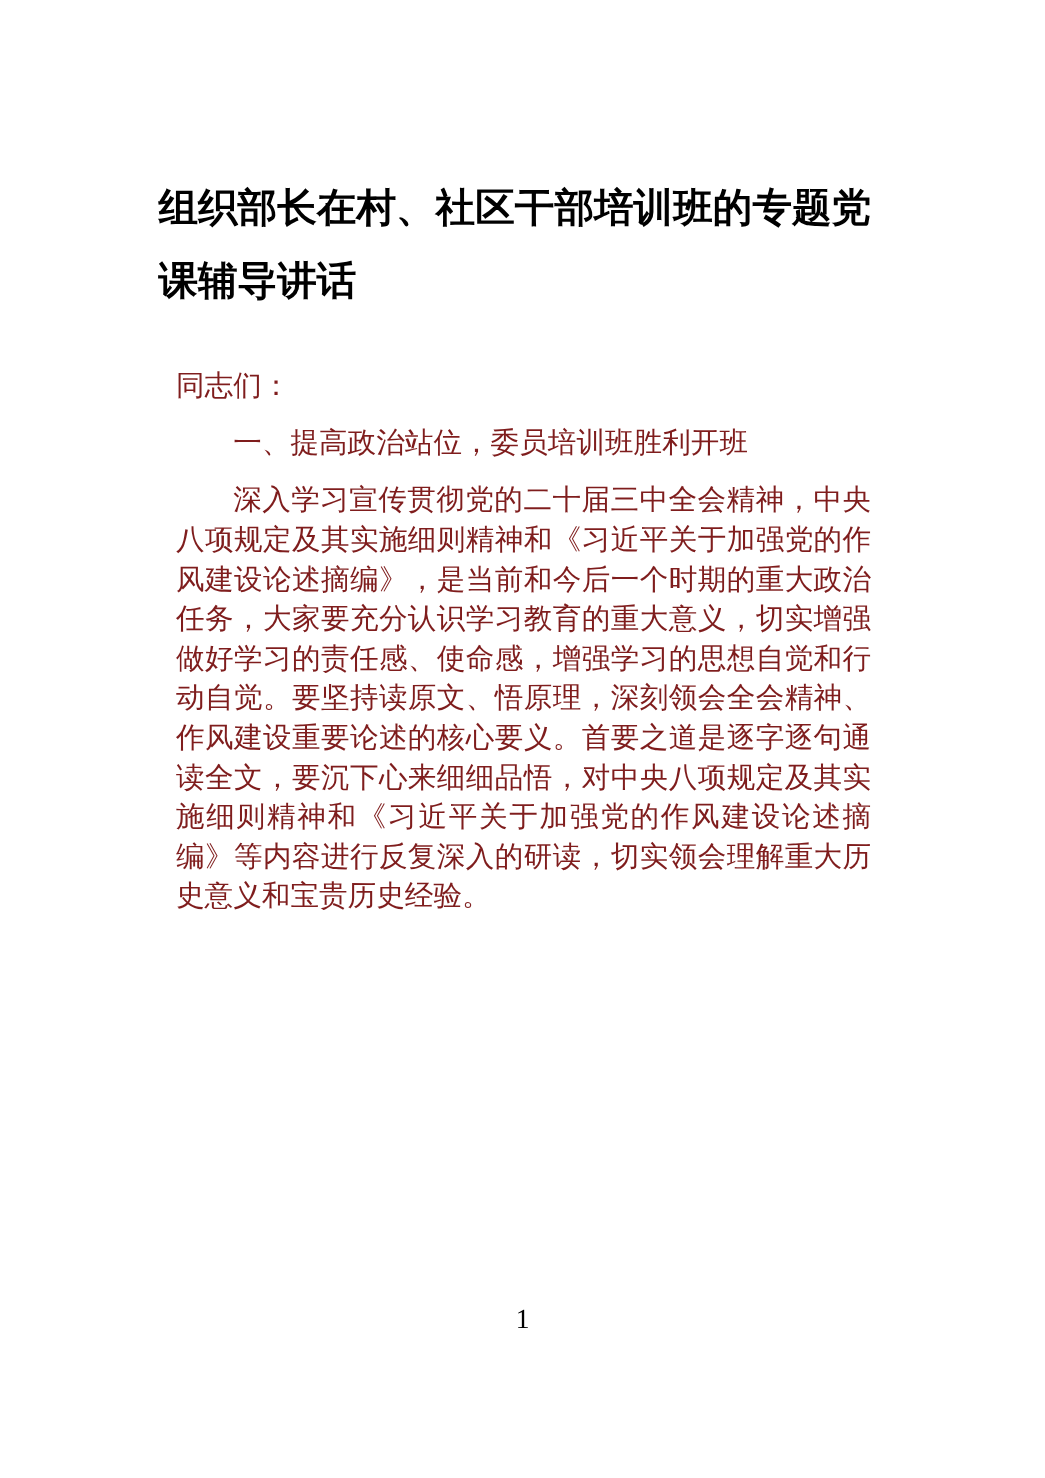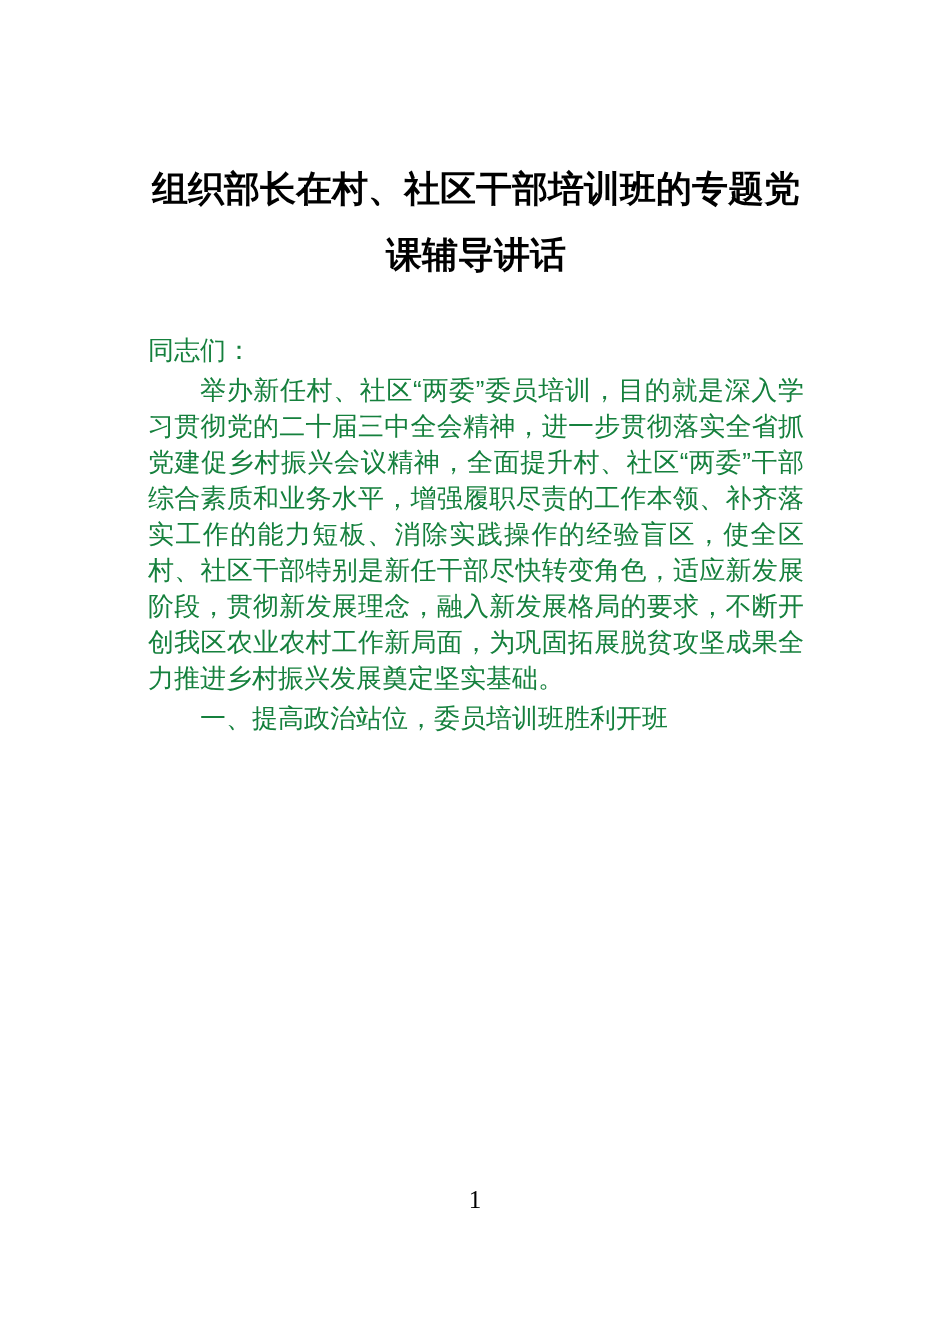--- a/index.html
+++ b/index.html
@@ -25,30 +25,29 @@
     position: absolute;
     left: 144px;
     top: 156px;
     width: 664px;
   }
   .doc-title {
     margin: 0 0 44px 0;
     font-size: 36px;
     font-weight: bold;
     line-height: 66px;
-    text-align: center;
     color: #000000;
   }
   .body-text p.para {
-    margin: 4px;
+    margin: 16px;
     font-size: 26px;
     line-height: 36px;
     text-align: justify;
     text-justify: inter-ideograph;
-    color: #15803d;
+    color: #7f1d1d;
   }
   .body-text p.para.body,
   .body-text p.para.heading {
     text-indent: 2em;
   }
   .body-text p.para.salutation {
     text-indent: 0;
   }
   .page-number {
     position: absolute;
@@ -62,18 +61,18 @@
   }
 </style>
 </head>
 <body>
 
 <div class="page">
   <div class="content">
     <h1 class="doc-title">组织部长在村、社区干部培训班的专题党课辅导讲话</h1>
     <div class="body-text" id="paragraphs">
         <p class="para salutation">同志们：</p>
-        <p class="para body">举办新任村、社区“两委”委员培训，目的就是深入学习贯彻党的二十届三中全会精神，进一步贯彻落实全省抓党建促乡村振兴会议精神，全面提升村、社区“两委”干部综合素质和业务水平，增强履职尽责的工作本领、补齐落实工作的能力短板、消除实践操作的经验盲区，使全区村、社区干部特别是新任干部尽快转变角色，适应新发展阶段，贯彻新发展理念，融入新发展格局的要求，不断开创我区农业农村工作新局面，为巩固拓展脱贫攻坚成果全力推进乡村振兴发展奠定坚实基础。</p>
         <p class="para heading">一、提高政治站位，委员培训班胜利开班</p>
+        <p class="para body">深入学习宣传贯彻党的二十届三中全会精神，中央八项规定及其实施细则精神和《习近平关于加强党的作风建设论述摘编》，是当前和今后一个时期的重大政治任务，大家要充分认识学习教育的重大意义，切实增强做好学习的责任感、使命感，增强学习的思想自觉和行动自觉。要坚持读原文、悟原理，深刻领会全会精神、作风建设重要论述的核心要义。首要之道是逐字逐句通读全文，要沉下心来细细品悟，对中央八项规定及其实施细则精神和《习近平关于加强党的作风建设论述摘编》等内容进行反复深入的研读，切实领会理解重大历史意义和宝贵历史经验。</p>
       </div>
   </div>
   <div class="page-number">1</div>
 </div>
 
 </body></html>

